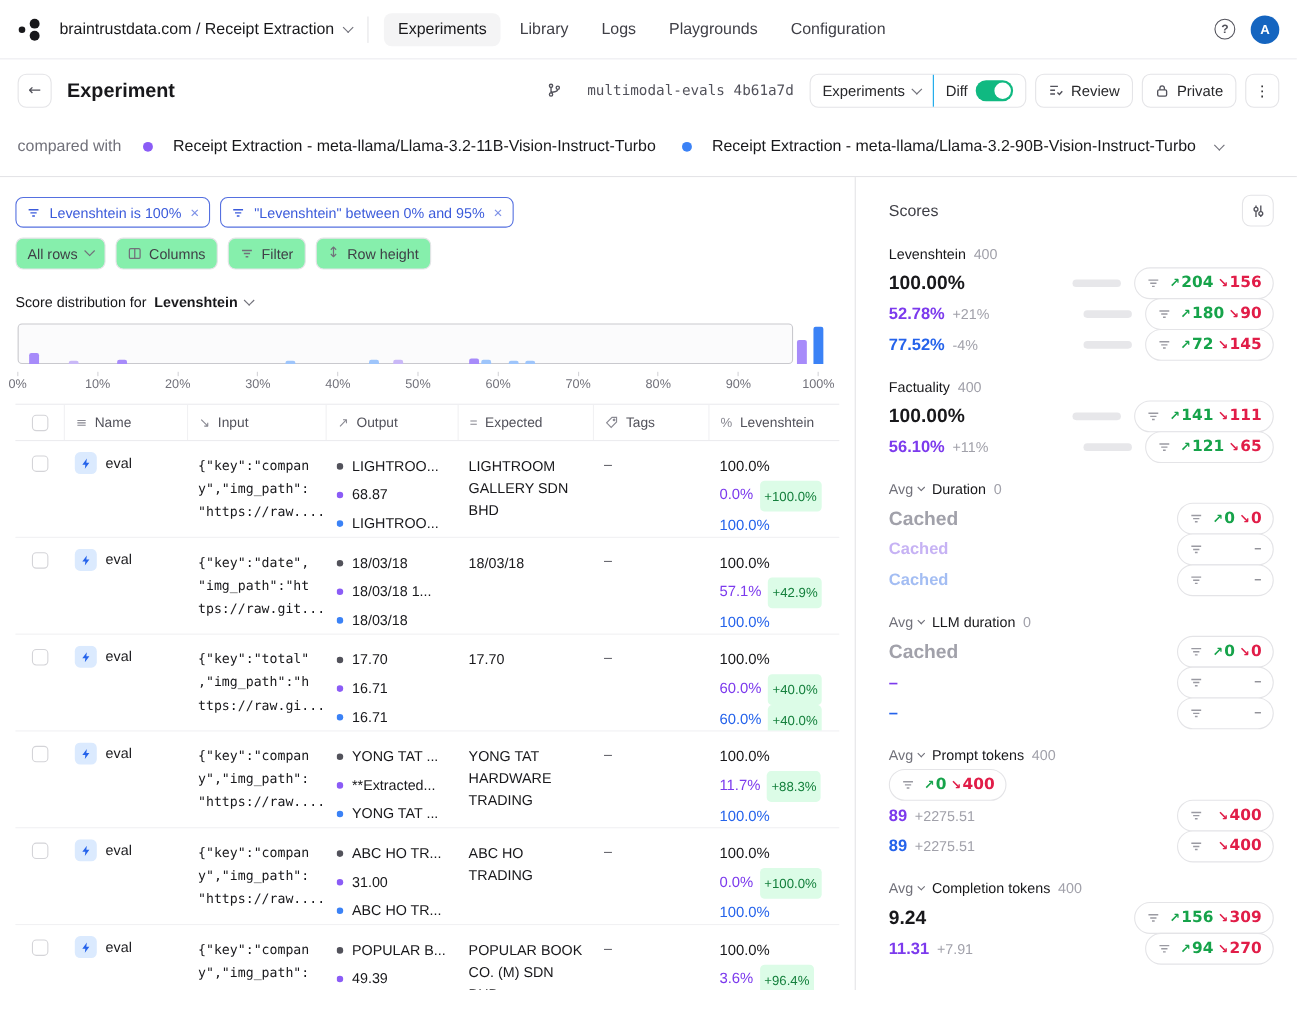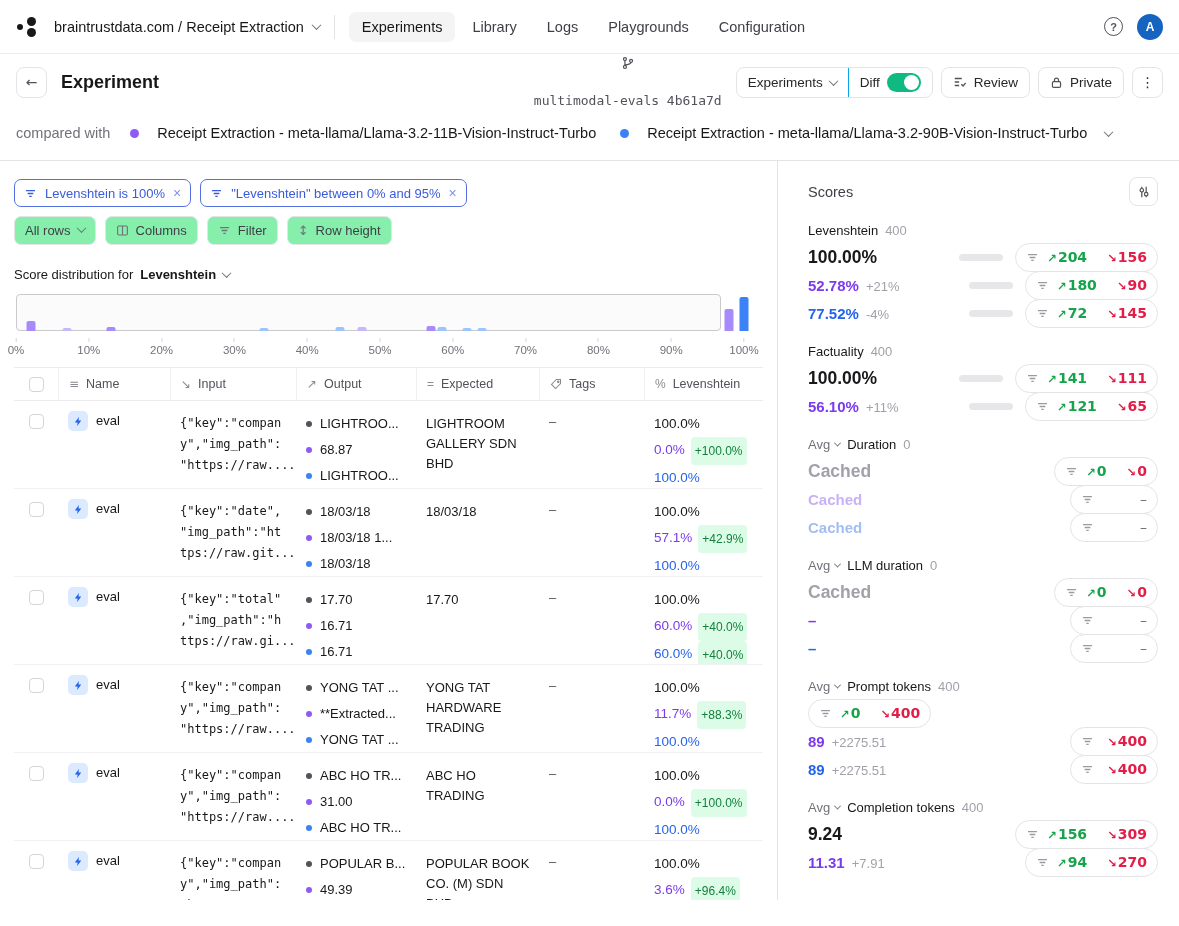--- a/index.html
+++ b/index.html
@@ -22,21 +22,21 @@
   .tab.active { background:#f4f4f5; color:#18181b; }
   .nav-right { margin-left:auto; display:flex; align-items:center; gap:14px; }
   .help { width:19px; height:19px; border:1.6px solid #52525b; border-radius:50%; display:flex; align-items:center; justify-content:center; font-size:11px; font-weight:700; color:#52525b; }
   .avatar { width:26px; height:26px; border-radius:50%; background:#1565c0; color:#fff; font-size:12px; font-weight:700; display:flex; align-items:center; justify-content:center; }
 
   
   .exph { height:56px; display:flex; align-items:center; padding:0 16px; gap:14px; }
   .backbtn { width:31px; height:31px; border:1px solid #e4e4e7; border-radius:8px; background:#fff; display:flex; align-items:center; justify-content:center; color:#52525b; font-size:14px; cursor:pointer; }
   .ptitle { font-size:18px; font-weight:700; }
   .exph-right { margin-left:auto; display:flex; align-items:center; gap:8px; }
-  .gitref { display:flex; align-items:center; gap:23px; color:#52525b; font-family:"DejaVu Sans Mono",monospace; font-size:13px; margin-right:6px;flex-direction:column; }
+  .gitref { display:flex; gap:23px; color:#52525b; font-family:"DejaVu Sans Mono",monospace; font-size:13px; margin-right:6px; }
   .btn { display:flex; align-items:center; gap:7px; border:1px solid #e4e4e7; border-radius:8px; background:#fff; padding:0 11px; height:31px; font-size:13.5px; color:#27272a; cursor:pointer; white-space:nowrap; }
   .grp { display:flex; align-items:stretch; border:1px solid #e4e4e7; border-radius:8px; height:31px; }
   .seg { display:flex; align-items:center; gap:7px; padding:0 11px; font-size:13.5px; color:#27272a; cursor:pointer; }
   .seg + .seg { border-left:1px solid #0ea5e9; }
   .tgl { width:34px; height:19px; border-radius:10px; background:#10b981; position:relative; cursor:pointer; }
   .tgl::after { content:""; position:absolute; right:2px; top:2px; width:15px; height:15px; border-radius:50%; background:#fff; }
   .icongray { color:#52525b; display:flex; }
 
   
   .compare { padding:0 16px 19px; }
@@ -116,21 +116,21 @@
   .sval.muted { color:#a1a1aa; font-weight:600; font-size:17.5px; }
   .sval.purple { color:#7c3aed; font-weight:700; font-size:15px; }
   .sval.blue { color:#2563eb; font-weight:700; font-size:15px; }
   .sval.purple-light { color:#c6b2f4; font-weight:600; font-size:15px; }
   .sval.blue-light { color:#a3bdf3; font-weight:600; font-size:15px; }
   .delta { color:#a1a1aa; font-size:13px; }
   .pill { width:44px; height:7px; border-radius:4px; background:#e7e7ea; overflow:hidden; margin-right:12px; flex:none; }
   .pill-fill { height:100%; border-radius:4px; }
   .r0 .pill-fill { background:#9ca3af; } .r1 .pill-fill { background:#a78bfa; } .r2 .pill-fill { background:#60a5fa; }
   .sbtn { min-width:88px; height:29px; border:1px solid #e4e4e7; border-radius:15px; background:#fff; display:flex; align-items:center; padding:0 10px; gap:8px; cursor:pointer; flex:none; }
-  .sbtn .nums { margin-left:auto; display:flex; align-items:flex-end; gap:20px; font-size:14px; font-weight:600; font-family:"DejaVu Sans",sans-serif; }
+  .sbtn .nums { margin-left:auto; display:flex; align-items:flex-end; gap:4px; font-size:14px; font-weight:600; font-family:"DejaVu Sans",sans-serif; }
   .up { color:#16a34a; } .dn { color:#e11d48; } .dsh { color:#71717a; font-weight:400; }
   .up::before { content:"↗"; font-size:11.5px; margin-right:1px; }
   .dn::before { content:"↘"; font-size:11.5px; margin-right:1px; }
   .up:empty, .dn:empty, .dsh:empty { display:none; }
   svg { display:block; }
 </style>
 </head>
 <body>
 
 <nav class="topnav">

